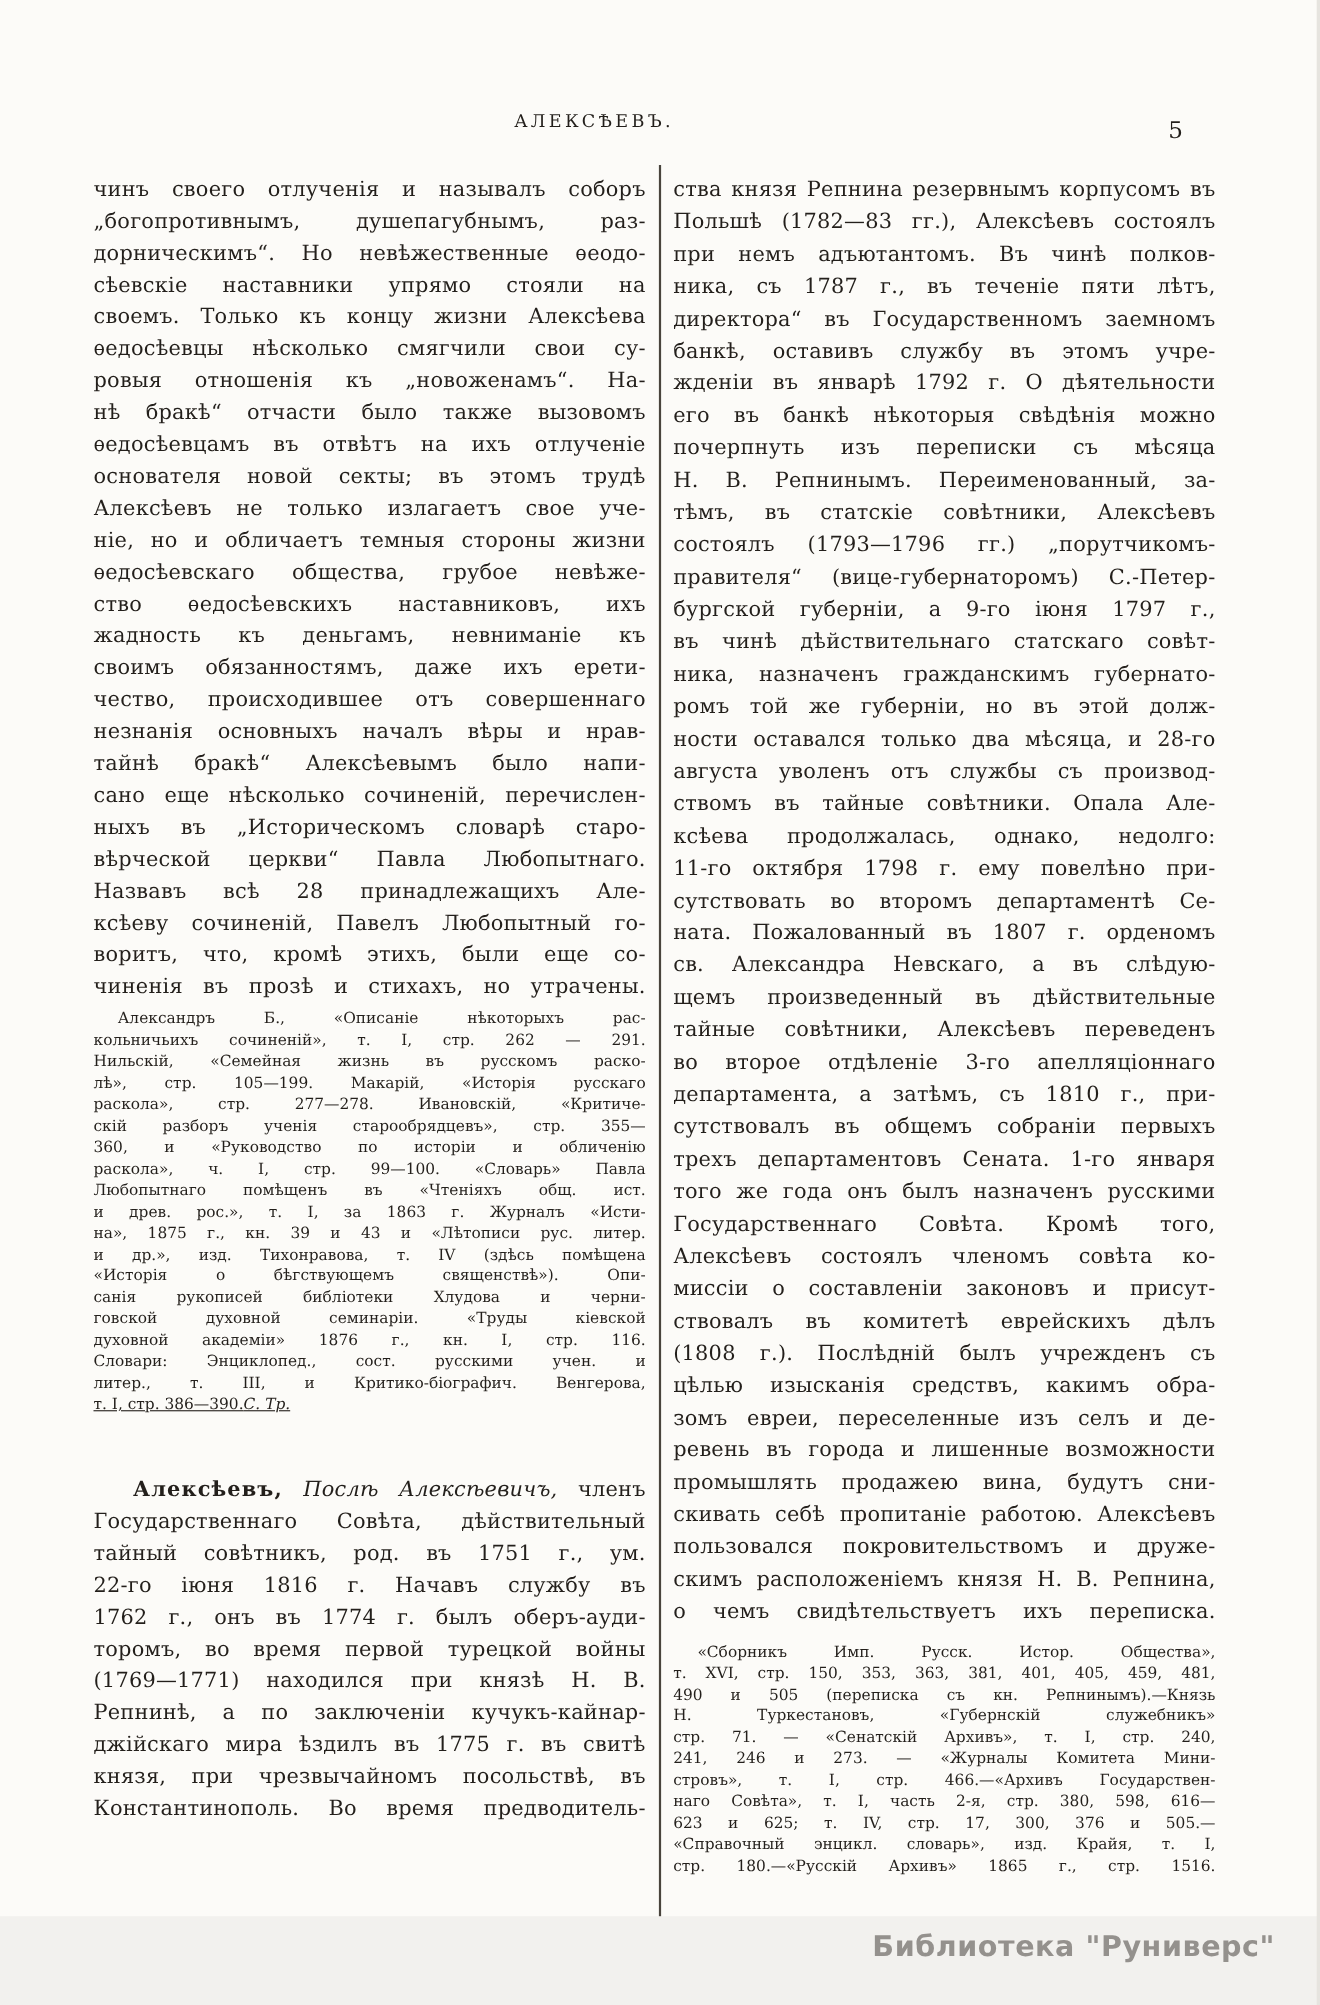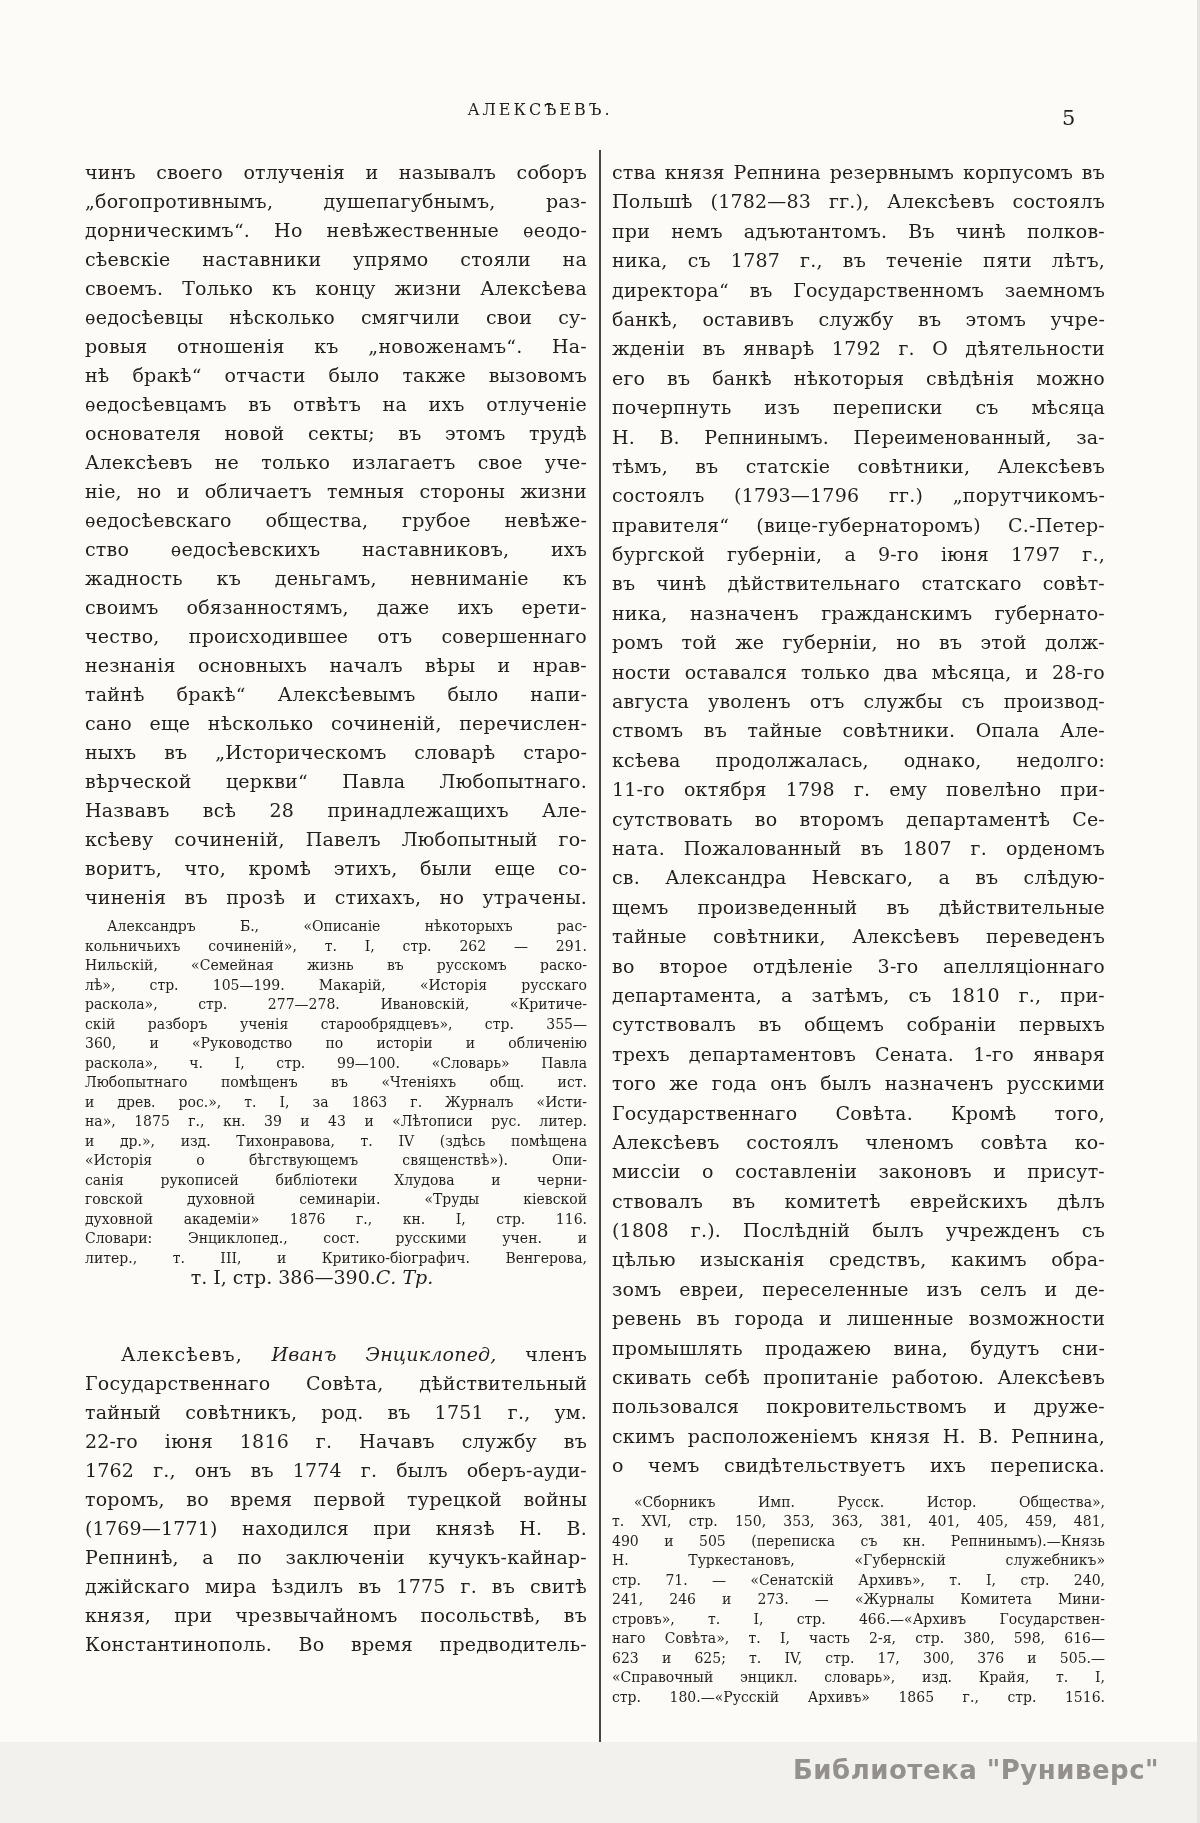--- a/index.html
+++ b/index.html
@@ -26,25 +26,25 @@
   .col.right .tline{line-height:29.4px;height:29.4px;}
   .sline{
     font-size:14px;line-height:19.5px;height:19.5px;overflow:hidden;
     text-align:justify;text-align-last:justify;
   }
   .small-block{margin-top:5px;}
   .col.right .small-block{margin-top:12px;}
   .ind{text-indent:22px;}
   .article2{margin-top:52px;}
   .first-line{text-indent:36px;}
-  .bold{font-weight:normal;letter-spacing:1px;}
+  .bold{font-weight:bold;letter-spacing:1px;}
   .italic{font-style:italic;}
   .biblio-last{
-    display:flex;justify-content:center;
-    font-size:19px;line-height:19.5px;height:19.5px;padding-right:48px;
+    display:flex;justify-content:flex-start;
+    font-size:14px;line-height:19.5px;height:19.5px;padding-right:48px;text-decoration:underline;
   }
   .sig{font-style:italic;}
   .watermark{
     position:absolute;top:1755px;left:793px;
     font-family:"DejaVu Sans", sans-serif;font-weight:bold;
     font-size:26px;color:#94918d;letter-spacing:0.5px;
   }
 </style>
 </head>
 <body>
@@ -107,21 +107,21 @@
         <div class="sline">литер., т. III, и Критико-біографич. Венгерова,</div>
       </div>
 
     <div class="biblio-last">
       <span>т. I, стр. 386—390.</span>
       <span class="sig">С. Тр.</span>
     </div>
 
     <div class="article2">
       <div class="tline first-line">
-        <span class="bold">Алексѣевъ,</span><span class="italic"> Иванъ Энциклопед,</span><span> членъ</span>
+        <span class="bold">Алексѣевъ,</span><span class="italic"> Послѣ Алексѣевичъ,</span><span> членъ</span>
       </div>
       <div>
           <div class="tline">Государственнаго Совѣта, дѣйствительный</div>
           <div class="tline">тайный совѣтникъ, род. въ 1751 г., ум.</div>
           <div class="tline">22-го іюня 1816 г. Начавъ службу въ</div>
           <div class="tline">1762 г., онъ въ 1774 г. былъ оберъ-ауди-</div>
           <div class="tline">торомъ, во время первой турецкой войны</div>
           <div class="tline">(1769—1771) находился при князѣ Н. В.</div>
           <div class="tline">Репнинѣ, а по заключеніи кучукъ-кайнар-</div>
           <div class="tline">джійскаго мира ѣздилъ въ 1775 г. въ свитѣ</div>

